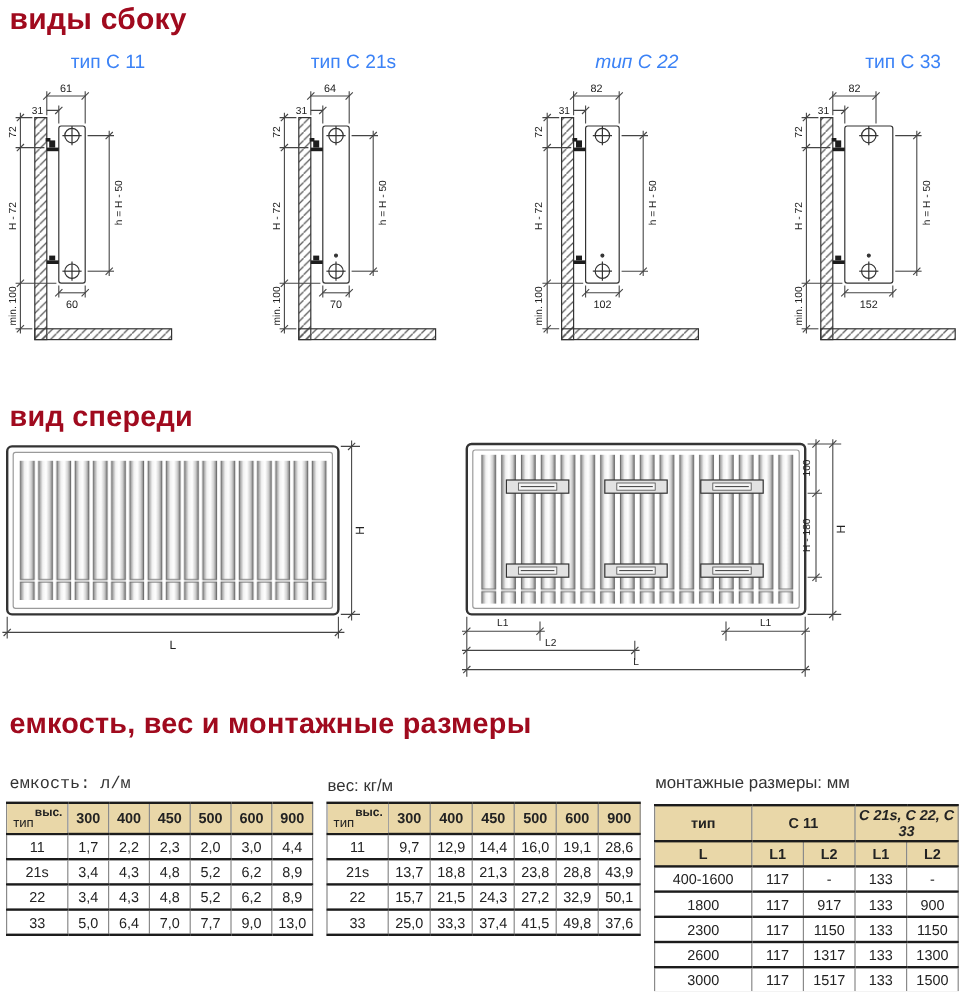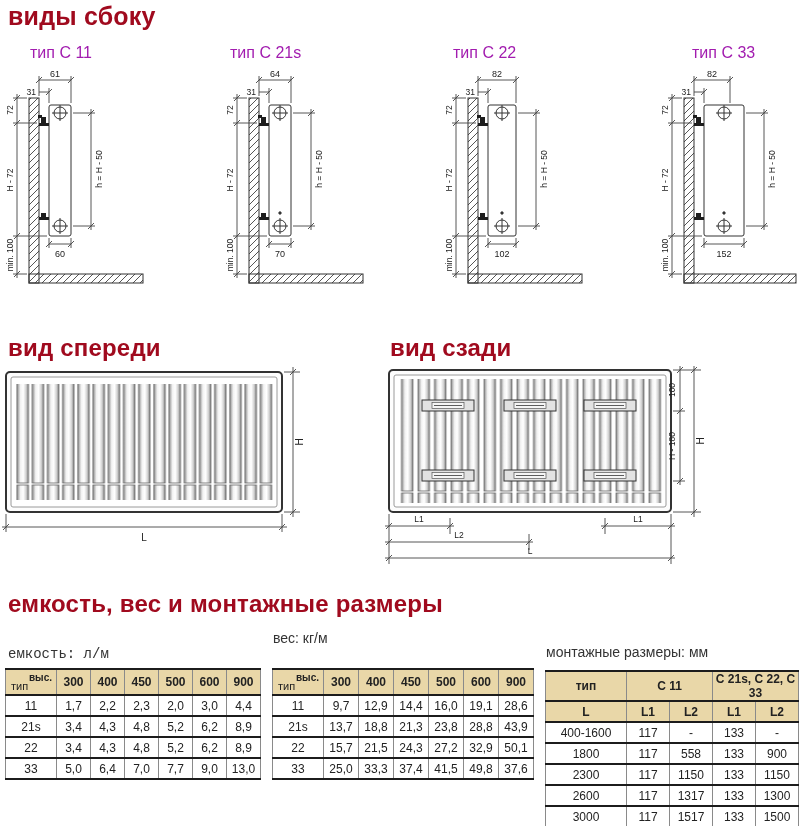--- a/index.html
+++ b/index.html
@@ -1,20 +1,20 @@
 <!DOCTYPE html>
 <html><head>
 <meta charset="utf-8">
 <style>
   html,body{margin:0;padding:0;background:#fff;}
   .page{position:relative;width:800px;height:826px;background:#fff;overflow:hidden;
         font-family:"Liberation Sans",sans-serif;color:#222;}
   .abs{position:absolute;}
   .red-h{color:#a00a1e;font-weight:bold;font-size:25px;letter-spacing:0.2px;}
-  .type-label{font-size:16px;color:#a21caf;}
+  .type-label{font-size:16px;color:#3b82f6;margin-left:29px;}
   .caption{font-size:14px;color:#333;}
   svg text{font-family:"Liberation Sans",sans-serif;fill:#222;}
   .spec{border-collapse:collapse;table-layout:fixed;}
   .spec td{border-left:1px solid #8a8a8a;border-right:1px solid #8a8a8a;
            border-top:2px solid #1c1c1c;border-bottom:2px solid #1c1c1c;
            text-align:center;vertical-align:middle;font-size:12px;padding:0;height:19px;background:#fff;}
   .spec td.hd{background:#e9d7a8;font-weight:bold;}
   .spec tr.hrow td{height:24px;}
   .spec tr.hrow2 td{height:19px;}
   td.corner{position:relative;
@@ -24,21 +24,21 @@
 </style>
 </head>
 <body>
 
 <div class="page">
 
   <div class="abs red-h" style="left:8px;top:2px;">виды сбоку</div>
 
   <div class="abs type-label" style="left:30px;top:44px;">тип С 11</div>
   <div class="abs type-label" style="left:230px;top:44px;">тип С 21s</div>
-  <div class="abs type-label" style="left:453px;top:44px;">тип С 22</div>
+  <div class="abs type-label" style="left:467px;top:44px;font-style:italic;">тип С 22</div>
   <div class="abs type-label" style="left:692px;top:44px;">тип С 33</div>
 
   <svg class="abs" style="left:5px;top:68px;" width="145" height="232" viewBox="0 0 145 232">
     <defs>
         <pattern id="hatch1" patternUnits="userSpaceOnUse" width="7" height="7">
           <path d="M-1,8 L8,-1" stroke="#555" stroke-width="1" fill="none"></path>
         </pattern>
       </defs>
     <rect x="24" y="30" width="10" height="185" fill="url(#hatch1)" stroke="#333"></rect>
     <rect x="24" y="206" width="114" height="9" fill="url(#hatch1)" stroke="#333"></rect>
@@ -279,21 +279,20 @@
     <text x="52" y="9" font-size="9" text-anchor="middle">82</text>
     <text x="31" y="27" font-size="8.5" text-anchor="end">31</text>
     <text transform="translate(8,42) rotate(-90)" font-size="8.5" text-anchor="middle">72</text>
     <text transform="translate(8,112) rotate(-90)" font-size="8.5" text-anchor="middle">H - 72</text>
     <text transform="translate(8,187) rotate(-90)" font-size="8.5" text-anchor="middle">min. 100</text>
     <text transform="translate(115,101) rotate(-90)" font-size="8.5" text-anchor="middle">h = H - 50</text>
     <text x="64" y="189" font-size="9" text-anchor="middle">152</text>
   </svg>
 
   <div class="abs red-h" style="left:8px;top:334px;font-size:24px;">вид спереди</div>
-  <div class="abs red-h" style="left:390px;top:334px;font-size:24px;">вид сзади</div>
 
   <svg class="abs" style="left:0px;top:364px;" width="312" height="200" viewBox="0 0 312 200">
     <defs>
       <linearGradient id="ribgF" x1="0" y1="0" x2="1" y2="0">
         <stop offset="0" stop-color="#8a8a8a"></stop>
           <stop offset="0.3" stop-color="#f2f2f2"></stop>
         <stop offset="0.55" stop-color="#ffffff"></stop>
           <stop offset="0.8" stop-color="#cfcfcf"></stop>
           <stop offset="1" stop-color="#7d7d7d"></stop>
       </linearGradient>
@@ -397,21 +396,21 @@
     <text transform="translate(321,77) rotate(-90)" font-size="10" text-anchor="middle">H</text>
     <text x="36" y="158" font-size="8.5" text-anchor="middle">L1</text>
     <text x="255" y="158" font-size="8.5" text-anchor="middle">L1</text>
     <text x="76" y="174" font-size="8.5" text-anchor="middle">L2</text>
     <text x="147" y="190" font-size="8.5" text-anchor="middle">L</text>
   </svg>
 
   <div class="abs red-h" style="left:8px;top:590px;font-size:24px;">емкость, вес и монтажные размеры</div>
 
   <div class="abs caption" style="left:8px;top:646px;font-family:Liberation Mono, monospace;">емкость: л/м</div>
-  <div class="abs caption" style="left:273px;top:630px;">вес: кг/м</div>
+  <div class="abs caption" style="left:273px;top:646px;">вес: кг/м</div>
   <div class="abs caption" style="left:546px;top:644px;">монтажные размеры: мм</div>
 
   <table class="spec abs" style="left:5px;top:668px;">
     <tbody>
         <tr class="hrow">
       <td class="hd corner" style="width:50px;">
         <span class="c-top">выс.</span>
         <span class="c-bot">тип</span>
       </td>
       <td class="hd" style="width:33px;">300</td>
@@ -511,40 +510,40 @@
       <td>37,6</td>
     </tr>
   </tbody>
     </table>
 
   <table class="spec abs" style="left:545px;top:670px;">
     <tbody>
         <tr class="hrow2">
       <td class="hd" style="width:80px;">тип</td>
       <td class="hd" colspan="2" style="width:84px;">С 11</td>
-      <td class="hd" colspan="2" style="width:84px;">С 21s, С 22, С 33</td>
+      <td class="hd" colspan="2" style="width:84px;font-style:italic;">С 21s, С 22, С 33</td>
     </tr>
     <tr class="hrow2">
       <td class="hd">L</td>
       <td class="hd" style="width:42px;">L1</td>
       <td class="hd" style="width:42px;">L2</td>
       <td class="hd" style="width:42px;">L1</td>
       <td class="hd" style="width:42px;">L2</td>
     </tr>
     <tr>
       <td>400-1600</td>
       <td>117</td>
       <td>-</td>
       <td>133</td>
       <td>-</td>
     </tr>
     <tr>
       <td>1800</td>
       <td>117</td>
-      <td>558</td>
+      <td>917</td>
       <td>133</td>
       <td>900</td>
     </tr>
     <tr>
       <td>2300</td>
       <td>117</td>
       <td>1150</td>
       <td>133</td>
       <td>1150</td>
     </tr>

